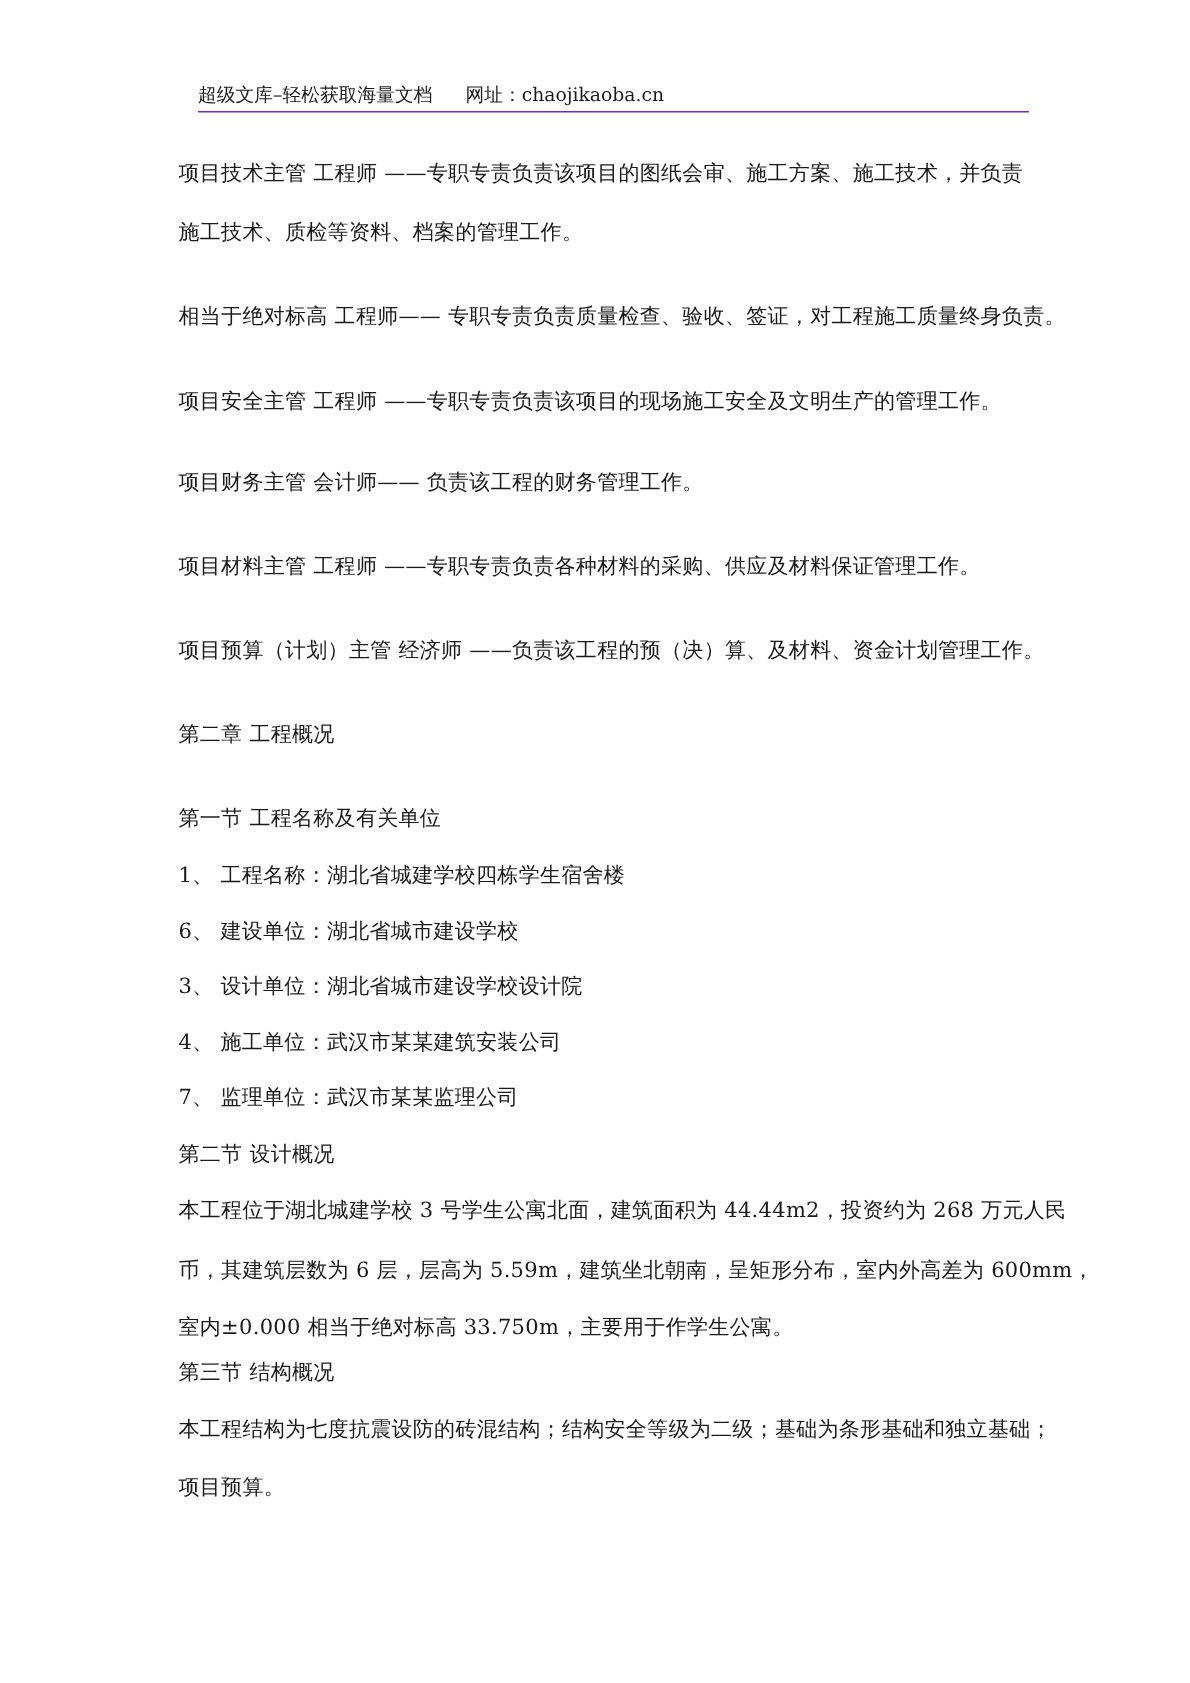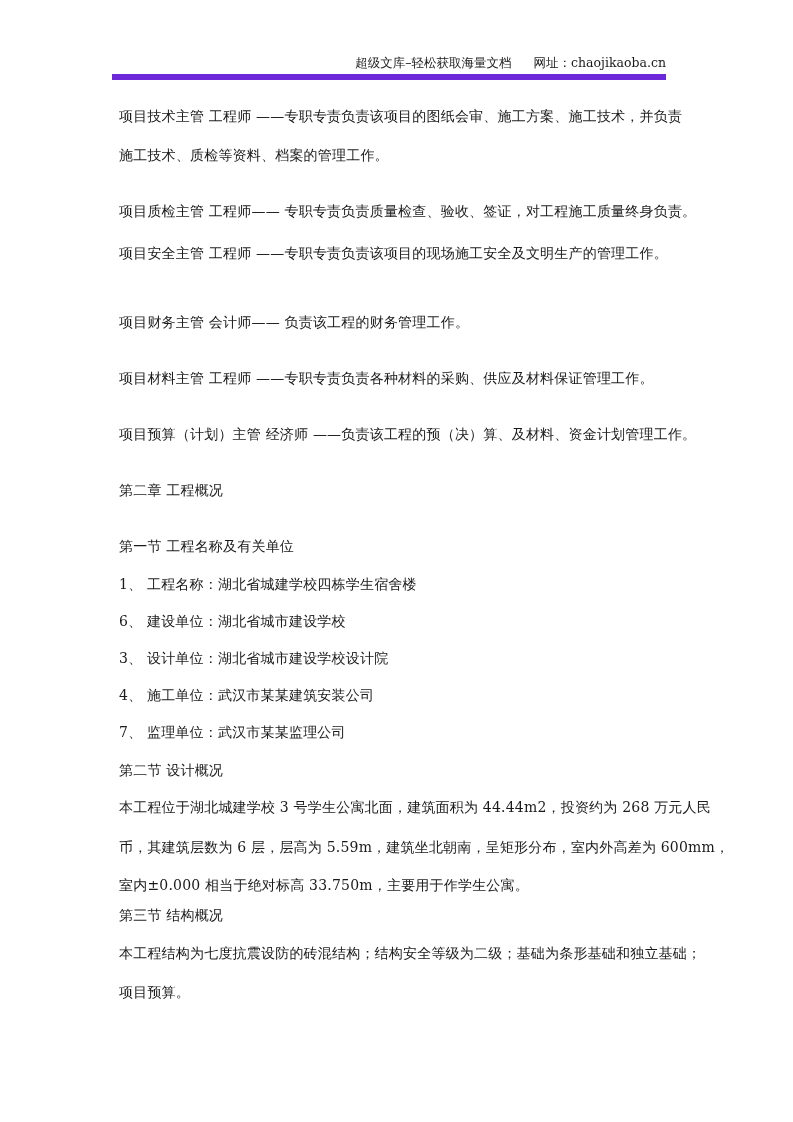--- a/index.html
+++ b/index.html
@@ -1,33 +1,33 @@
 <!DOCTYPE html>
 <html><head>
 <meta charset="utf-8">
 <style>
   html, body { margin: 0; padding: 0; background: #ffffff; }
   body { width: 793px; height: 1122px; position: relative; overflow: hidden;
          font-family: "DejaVu Serif", "Liberation Serif", serif; color: #1a1a1a; }
-  .header { position: absolute; left: 112px; top: 54px; width: 554px; height: 20px;
-            border-bottom: 6px solid #6d28d9; font-size: 12.5px; text-align: right; line-height: 18px; }
+  .header { position: absolute; left: 132px; top: 54px; width: 554px; height: 20px;
+            border-bottom: 1px solid #6d28d9; font-size: 12.5px; line-height: 18px; }
   .header .url { margin-left: 22px; }
   .line { position: absolute; left: 119px; font-size: 14px; white-space: nowrap; line-height: 18px; letter-spacing: 0.2px; }
 </style>
 </head>
 <body>
 
 <div class="header">
   <span>超级文库–轻松获取海量文档</span><span class="url">网址：chaojikaoba.cn</span>
 </div>
 
 <div class="line" style="top:107px">项目技术主管 工程师 ——专职专责负责该项目的图纸会审、施工方案、施工技术，并负责</div>
 <div class="line" style="top:146px">施工技术、质检等资料、档案的管理工作。</div>
-<div class="line" style="top:202px">项目质检主管 工程师—— 专职专责负责质量检查、验收、签证，对工程施工质量终身负责。</div>
-<div class="line" style="top:244px">项目安全主管 工程师 ——专职专责负责该项目的现场施工安全及文明生产的管理工作。</div>
+<div class="line" style="top:202px">相当于绝对标高 工程师—— 专职专责负责质量检查、验收、签证，对工程施工质量终身负责。</div>
+<div class="line" style="top:259px">项目安全主管 工程师 ——专职专责负责该项目的现场施工安全及文明生产的管理工作。</div>
 <div class="line" style="top:313px">项目财务主管 会计师—— 负责该工程的财务管理工作。</div>
 <div class="line" style="top:369px">项目材料主管 工程师 ——专职专责负责各种材料的采购、供应及材料保证管理工作。</div>
 <div class="line" style="top:425px">项目预算（计划）主管 经济师 ——负责该工程的预（决）算、及材料、资金计划管理工作。</div>
 
 <div class="line" style="top:481px">第二章 工程概况</div>
 
 <div class="line" style="top:537px">第一节 工程名称及有关单位</div>
 <div class="line" style="top:575px">1、  工程名称：湖北省城建学校四栋学生宿舍楼</div>
 <div class="line" style="top:612px">6、  建设单位：湖北省城市建设学校</div>
 <div class="line" style="top:649px">3、  设计单位：湖北省城市建设学校设计院</div>

